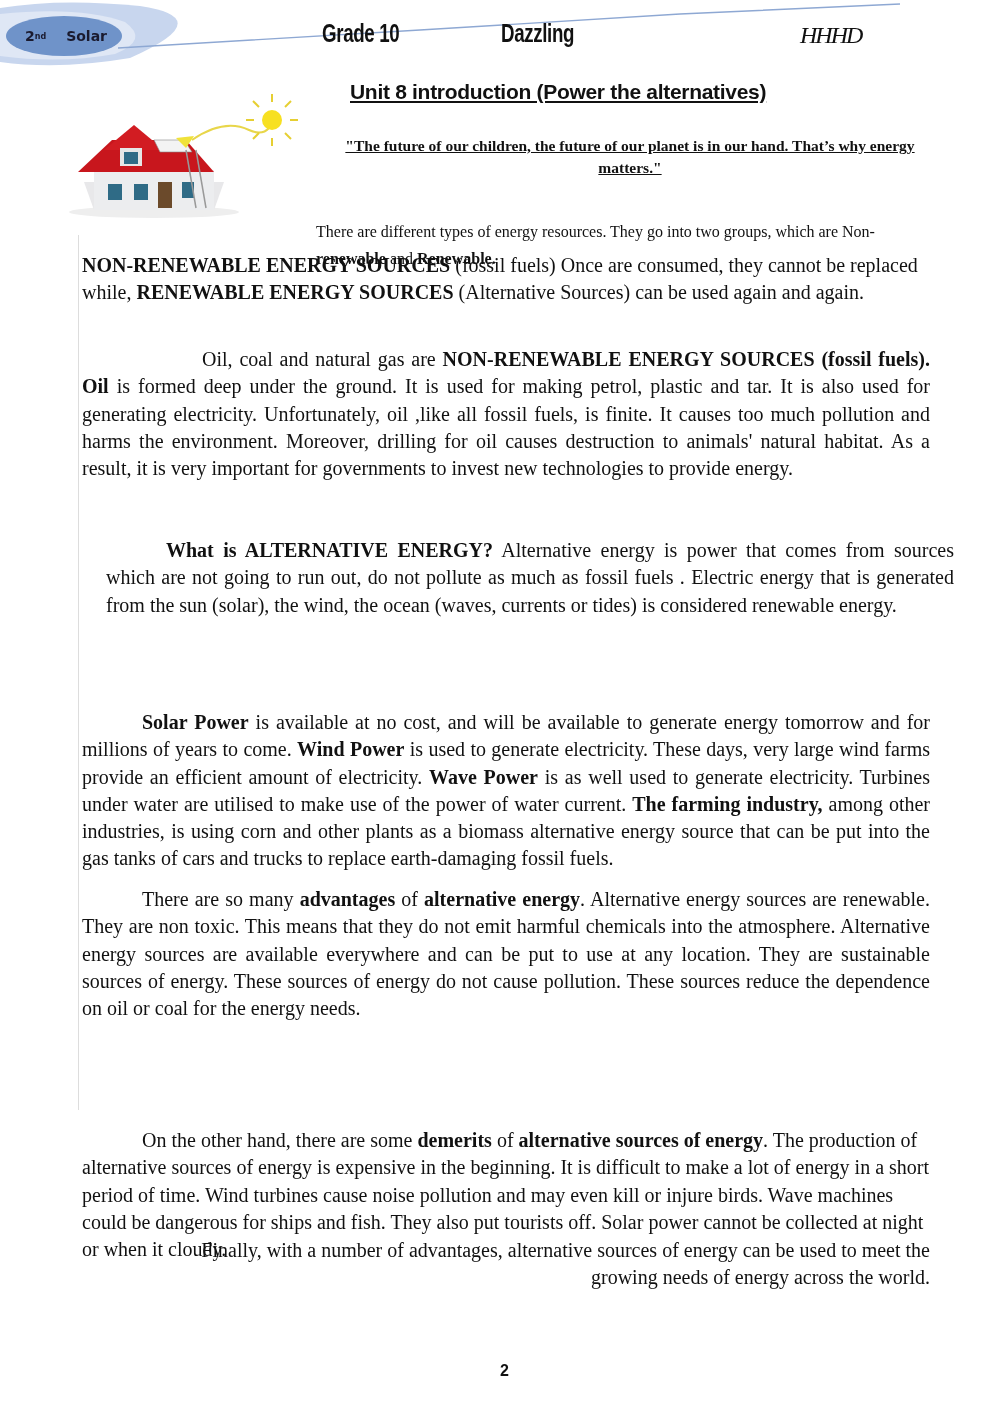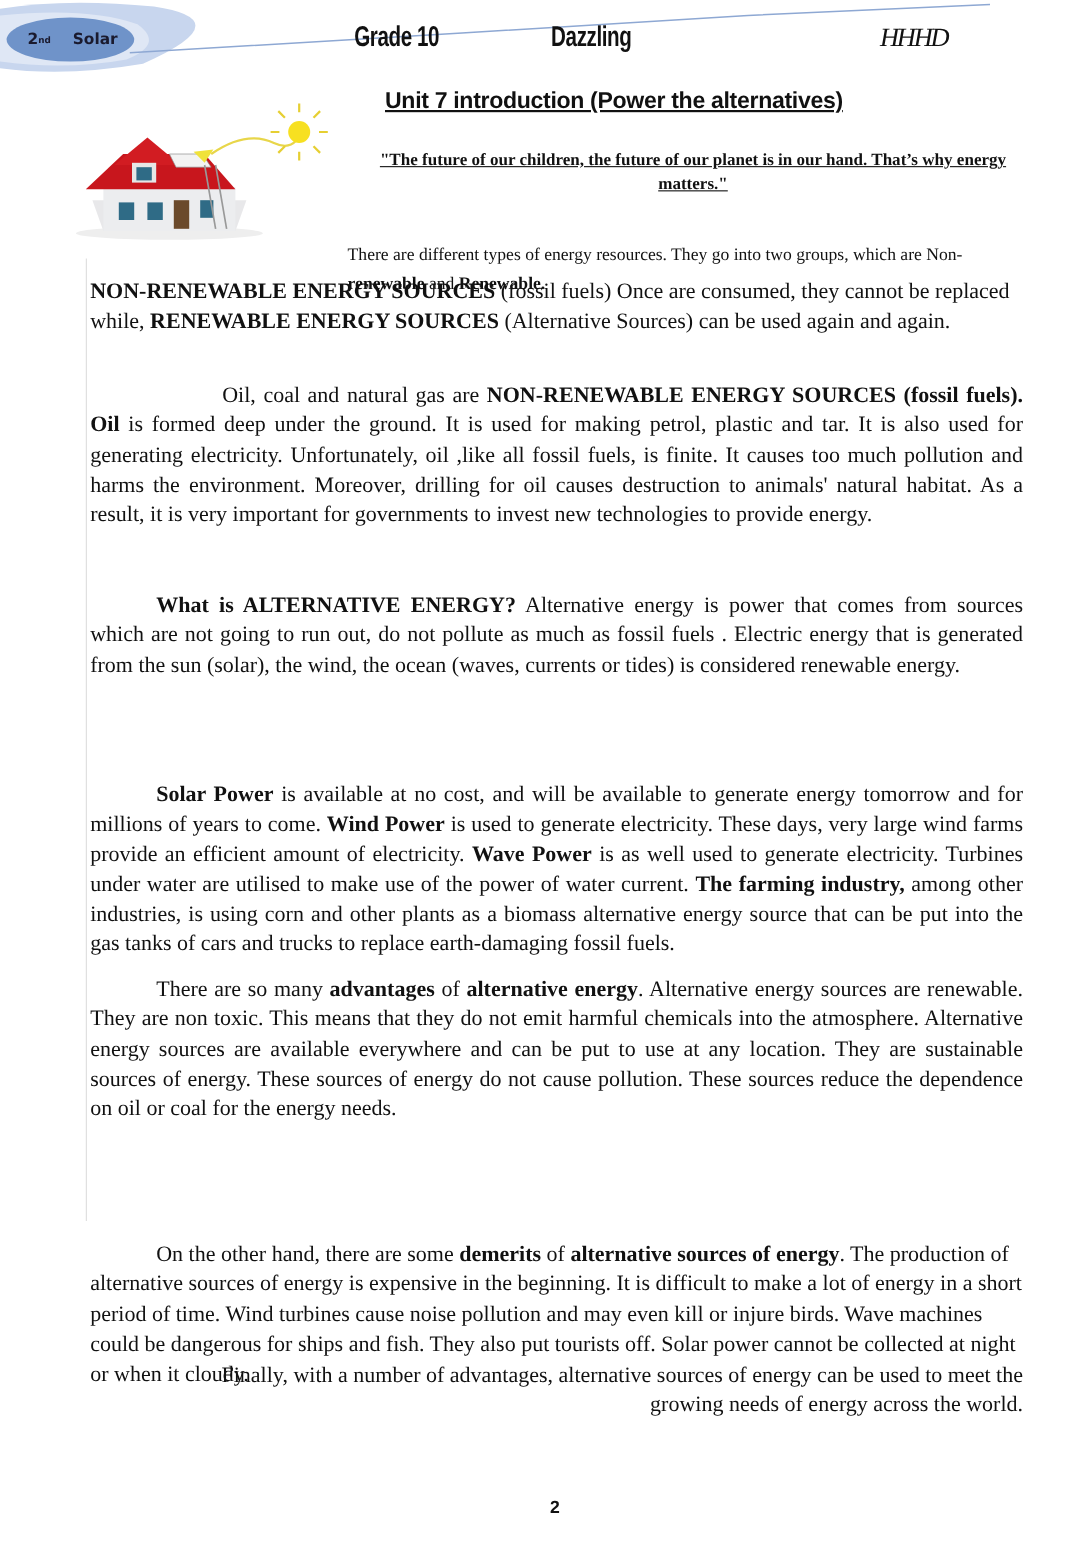--- a/index.html
+++ b/index.html
@@ -23,21 +23,21 @@
            font-family: "Liberation Serif", serif; font-weight: bold; font-size: 15.5px;
            text-decoration: underline; line-height: 22px; }
   .intro { position: absolute; left: 316px; top: 182px; width: 620px; font-size: 16px; line-height: 27px; margin-top: 36px; }
   .left-rule { position: absolute; left: 78px; top: 235px; width: 1px; height: 875px; background: #ddd; }
   .para { position: absolute; left: 82px; width: 848px; font-size: 20px; line-height: 27.3px; text-align: justify; }
   .para b { font-weight: bold; }
   .ind { display: inline-block; width: 60px; }
   .ind2 { display: inline-block; width: 120px; }
   .p1 { top: 252px; text-align: left; }
   .p2 { top: 346px; }
-  .p3 { top: 537px; }
+  .p3 { top: 537px; margin-left: 24px; }
   .p4 { top: 709px; }
   .p5 { top: 886px; }
   .p6 { top: 1111px; text-align: left; margin-top: 16px; }
   .p7 { top: 1237px; text-align: right; }
   .page-num { position: absolute; left: 500px; top: 1362px; font-family: "Liberation Sans", sans-serif;
               font-weight: 900; font-size: 16px; }
 </style>
 </head>
 <body>
 
@@ -51,21 +51,21 @@
 <div class="term-badge">
   <span>2</span>
     <sup>nd</sup>
   <span>Solar</span>
 </div>
 
 <div class="hdr hdr-grade">Grade 10</div>
 <div class="hdr hdr-dazz">Dazzling</div>
 <div class="hdr-sig">HHHD</div>
 
-<div class="unit-title">Unit 7 introduction (Power the alternatives)</div>
+<div class="unit-title">Unit 8 introduction (Power the alternatives)</div>
 
 <svg class="illus" viewBox="0 0 250 130">
   <ellipse cx="90" cy="122" rx="85" ry="6" fill="#eee"></ellipse>
   <polygon points="20,92 160,92 150,120 30,120" fill="#e8e8ea"></polygon>
   <rect x="30" y="80" width="120" height="40" fill="#ecedef"></rect>
   <polygon points="14,82 48,50 122,50 150,82" fill="#c8161d"></polygon>
   <polygon points="40,60 70,35 100,60" fill="#d21c22"></polygon>
   <rect x="56" y="58" width="22" height="18" fill="#e6e6e6"></rect>
   <rect x="60" y="62" width="14" height="12" fill="#2f6b86"></rect>
   <rect x="44" y="94" width="14" height="16" fill="#2f6b86"></rect>

